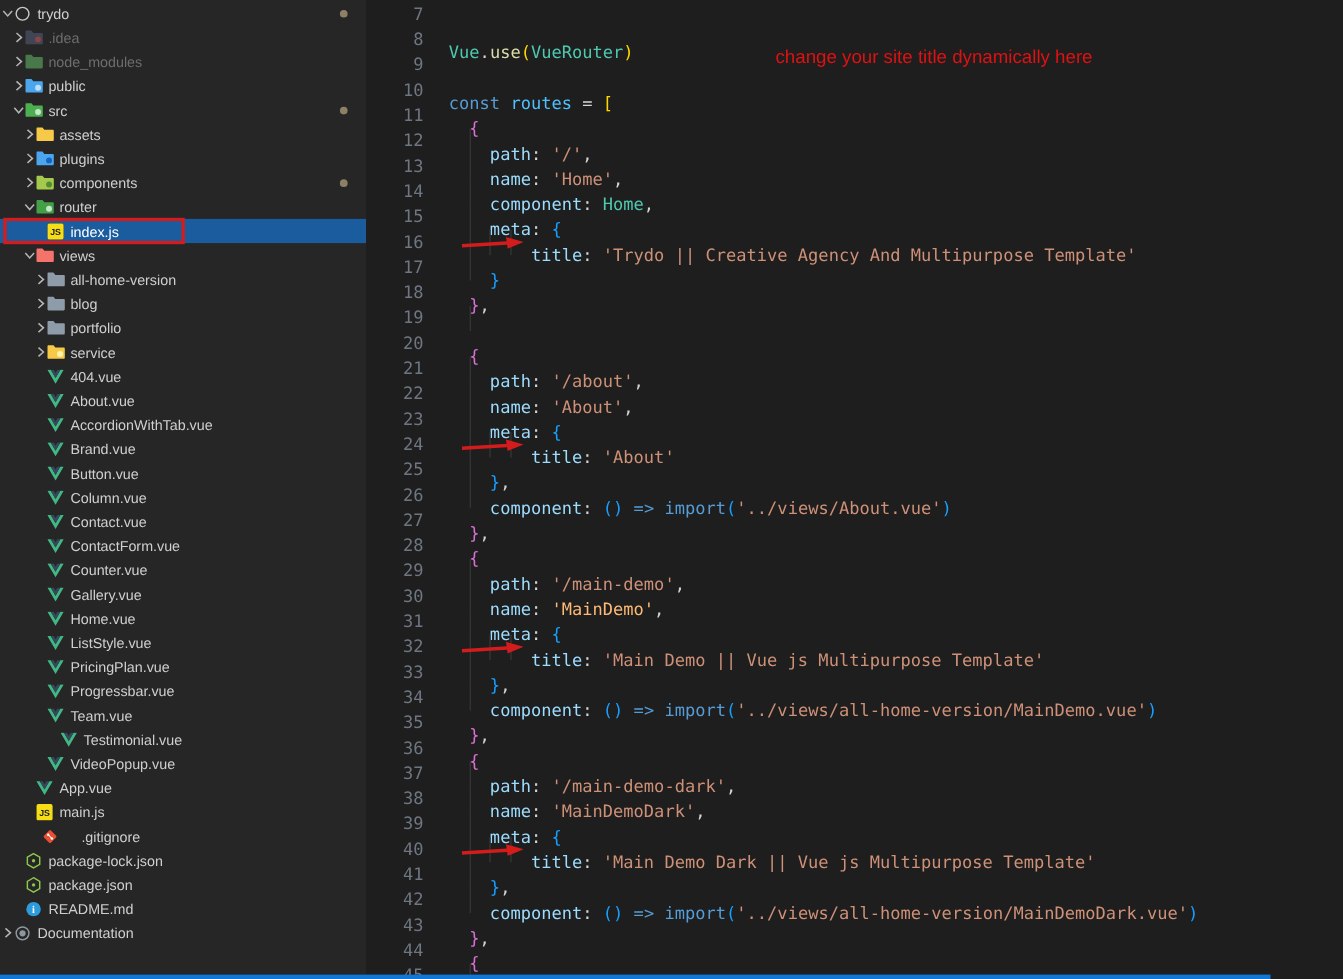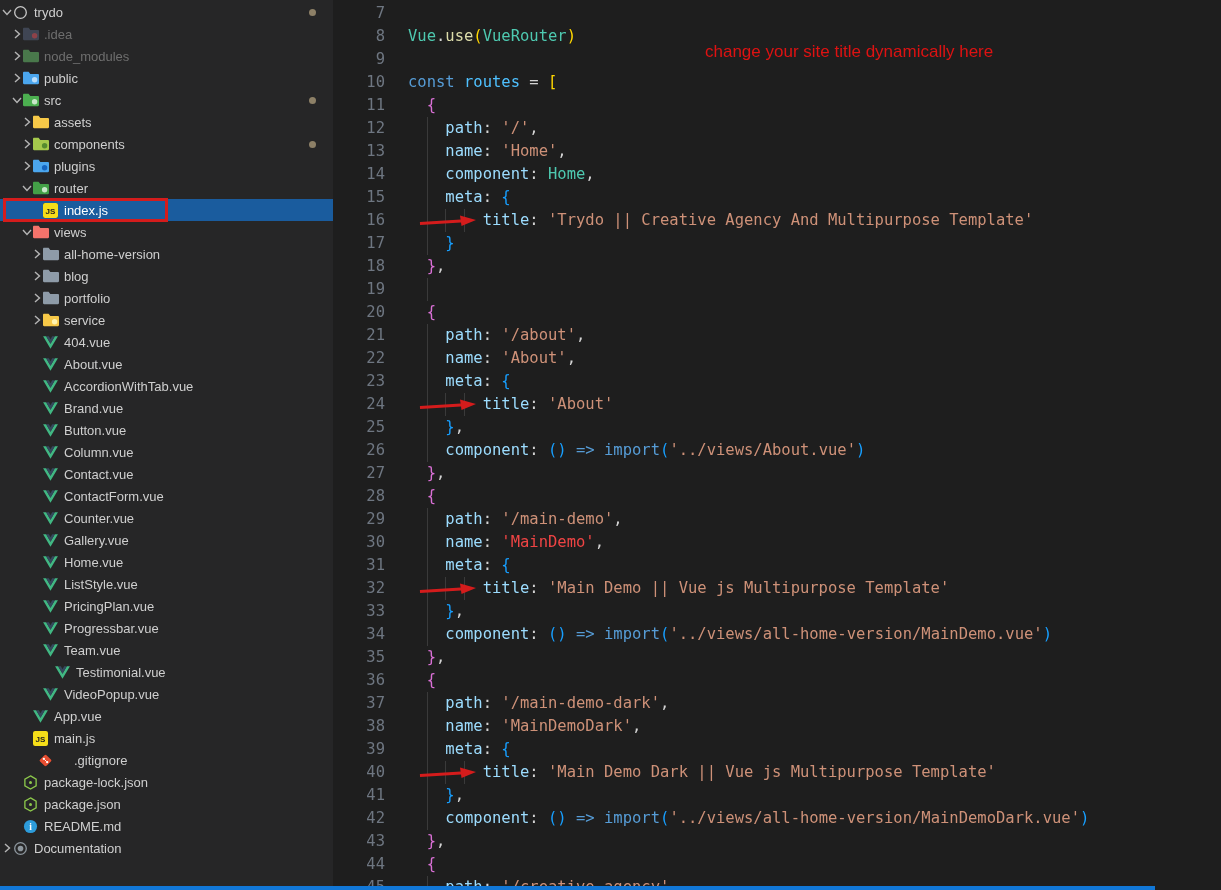--- a/index.html
+++ b/index.html
@@ -17,21 +17,21 @@
   .ficon{width:21px;height:22px;display:flex;align-items:center;flex:none;}
   .lbl{white-space:nowrap;}
   .moddot{position:absolute;right:17px;top:8px;width:7px;height:7px;border-radius:50%;background:#8d8067;}
   .redbox{position:absolute;left:3px;top:-1px;width:165px;height:24px;border:3px solid #d41c1c;box-sizing:border-box;pointer-events:none;}
 
   
   #editor{position:absolute;left:333px;top:0;right:0;bottom:0;background:#1e1e1e;overflow:hidden;padding-top:2px;}
   #code{font-family:"DejaVu Sans Mono",monospace;font-size:15.5px;}
   .cl{position:relative;height:23px;line-height:23px;white-space:pre;}
   .ln{display:inline-block;width:52px;text-align:right;color:#6e7681;vertical-align:top;}
-  .ct{display:inline-block;padding-left:23px;color:#d4d4d4;vertical-align:top;}
+  .ct{display:inline-block;padding-left:23px;color:#d4d4d4;vertical-align:top;margin-top:12px;}
   .ig{position:absolute;top:0;bottom:0;width:1px;background:#3a3a3a;}
   .arrow{position:absolute;left:86px;top:5px;pointer-events:none;}
   #note{position:absolute;left:372px;top:42px;font-size:17px;font-weight:500;color:#de1212;white-space:nowrap;}
 
   
   #statusbar{position:absolute;left:0;bottom:0;width:100%;height:4px;background:#1177d7;}
 </style>
 </head>
 <body>
 
@@ -121,40 +121,40 @@
         <span class="lbl">assets</span>
       </div>
       <div class="srow" style="padding-left: 20px;">
         <span class="chev ">
           <svg width="10" height="12" viewBox="0 0 10 12">
             <path d="M3 2 L7.5 6 L3 10" fill="none" stroke="#b5b5b5" stroke-width="1.4"></path>
           </svg>
         </span>
         <span class="ficon">
           <svg width="16" height="14" viewBox="0 0 16 14">
+            <path d="M0 2 C0 1.3 .5 .8 1.1 .8 h4.5 l1.7 2.1 H14.9 c.6 0 1.1 .5 1.1 1.1 V12 c0 .7-.5 1.2-1.1 1.2 H1.1 C.5 13.2 0 12.7 0 12 Z" fill="#4BA6EE"></path>
+            <circle cx="11.6" cy="8.8" r="2.7" fill="#1565C0"></circle>
+          </svg>
+        </span>
+        <span class="lbl">plugins</span>
+      </div>
+      <div class="srow" style="padding-left: 20px;">
+        <span class="chev ">
+          <svg width="10" height="12" viewBox="0 0 10 12">
+            <path d="M3 2 L7.5 6 L3 10" fill="none" stroke="#b5b5b5" stroke-width="1.4"></path>
+          </svg>
+        </span>
+        <span class="ficon">
+          <svg width="16" height="14" viewBox="0 0 16 14">
             <path d="M0 2 C0 1.3 .5 .8 1.1 .8 h4.5 l1.7 2.1 H14.9 c.6 0 1.1 .5 1.1 1.1 V12 c0 .7-.5 1.2-1.1 1.2 H1.1 C.5 13.2 0 12.7 0 12 Z" fill="#A5C94C"></path>
             <circle cx="11.6" cy="8.8" r="2.7" fill="#558B2F"></circle>
           </svg>
         </span>
         <span class="lbl">components</span>
         <span class="moddot"></span>
-      </div>
-      <div class="srow" style="padding-left: 20px;">
-        <span class="chev ">
-          <svg width="10" height="12" viewBox="0 0 10 12">
-            <path d="M3 2 L7.5 6 L3 10" fill="none" stroke="#b5b5b5" stroke-width="1.4"></path>
-          </svg>
-        </span>
-        <span class="ficon">
-          <svg width="16" height="14" viewBox="0 0 16 14">
-            <path d="M0 2 C0 1.3 .5 .8 1.1 .8 h4.5 l1.7 2.1 H14.9 c.6 0 1.1 .5 1.1 1.1 V12 c0 .7-.5 1.2-1.1 1.2 H1.1 C.5 13.2 0 12.7 0 12 Z" fill="#4BA6EE"></path>
-            <circle cx="11.6" cy="8.8" r="2.7" fill="#1565C0"></circle>
-          </svg>
-        </span>
-        <span class="lbl">plugins</span>
       </div>
       <div class="srow" style="padding-left: 20px;">
         <span class="chev exp">
           <svg width="10" height="12" viewBox="0 0 10 12">
             <path d="M3 2 L7.5 6 L3 10" fill="none" stroke="#b5b5b5" stroke-width="1.4"></path>
           </svg>
         </span>
         <span class="ficon">
           <svg width="16" height="14" viewBox="0 0 16 14">
             <path d="M0 2 C0 1.3 .5 .8 1.1 .8 h4.5 l1.7 2.1 H14.9 c.6 0 1.1 .5 1.1 1.1 V12 c0 .7-.5 1.2-1.1 1.2 H1.1 C.5 13.2 0 12.7 0 12 Z" fill="#43A047"></path>
@@ -513,21 +513,21 @@
         <div class="cl"><span class="ig" style="left:93.7px"></span><span class="ln">23</span><span class="ct"><span style="color:#D4D4D4">    </span><span style="color:#9CDCFE">meta</span><span style="color:#D4D4D4">: </span><span style="color:#179FFF">{</span></span></div>
         <div class="cl"><span class="ig" style="left:93.7px"></span><span class="ig" style="left:112.3px"></span><span class="ig" style="left:131.0px"></span><span class="ln">24</span><span class="ct"><span style="color:#D4D4D4">        </span><span style="color:#9CDCFE">title</span><span style="color:#D4D4D4">: </span><span style="color:#CE9178">'About'</span></span><svg class="arrow" width="58" height="14" viewBox="0 0 58 14">
             <line x1="1" y1="9.5" x2="42" y2="7" stroke="#d41c1c" stroke-width="3.2"></line>
             <polygon points="57,6 41,1.5 42.5,12" fill="#d41c1c"></polygon>
           </svg></div>
         <div class="cl"><span class="ig" style="left:93.7px"></span><span class="ln">25</span><span class="ct"><span style="color:#D4D4D4">    </span><span style="color:#179FFF">}</span><span style="color:#D4D4D4">,</span></span></div>
         <div class="cl"><span class="ig" style="left:93.7px"></span><span class="ln">26</span><span class="ct"><span style="color:#D4D4D4">    </span><span style="color:#9CDCFE">component</span><span style="color:#D4D4D4">: </span><span style="color:#179FFF">()</span><span style="color:#D4D4D4"> </span><span style="color:#569CD6">=&gt;</span><span style="color:#D4D4D4"> </span><span style="color:#569CD6">import</span><span style="color:#179FFF">(</span><span style="color:#CE9178">'../views/About.vue'</span><span style="color:#179FFF">)</span></span></div>
         <div class="cl"><span class="ln">27</span><span class="ct"><span style="color:#D4D4D4">  </span><span style="color:#DA70D6">}</span><span style="color:#D4D4D4">,</span></span></div>
         <div class="cl"><span class="ln">28</span><span class="ct"><span style="color:#D4D4D4">  </span><span style="color:#DA70D6">{</span></span></div>
         <div class="cl"><span class="ig" style="left:93.7px"></span><span class="ln">29</span><span class="ct"><span style="color:#D4D4D4">    </span><span style="color:#9CDCFE">path</span><span style="color:#D4D4D4">: </span><span style="color:#CE9178">'/main-demo'</span><span style="color:#D4D4D4">,</span></span></div>
-        <div class="cl"><span class="ig" style="left:93.7px"></span><span class="ln">30</span><span class="ct"><span style="color:#D4D4D4">    </span><span style="color:#9CDCFE">name</span><span style="color:#D4D4D4">: </span><span style="color:#ef4444">'MainDemo'</span><span style="color:#D4D4D4">,</span></span></div>
+        <div class="cl"><span class="ig" style="left:93.7px"></span><span class="ln">30</span><span class="ct"><span style="color:#D4D4D4">    </span><span style="color:#9CDCFE">name</span><span style="color:#D4D4D4">: </span><span style="color:#fdba74">'MainDemo'</span><span style="color:#D4D4D4">,</span></span></div>
         <div class="cl"><span class="ig" style="left:93.7px"></span><span class="ln">31</span><span class="ct"><span style="color:#D4D4D4">    </span><span style="color:#9CDCFE">meta</span><span style="color:#D4D4D4">: </span><span style="color:#179FFF">{</span></span></div>
         <div class="cl"><span class="ig" style="left:93.7px"></span><span class="ig" style="left:112.3px"></span><span class="ig" style="left:131.0px"></span><span class="ln">32</span><span class="ct"><span style="color:#D4D4D4">        </span><span style="color:#9CDCFE">title</span><span style="color:#D4D4D4">: </span><span style="color:#CE9178">'Main Demo || Vue js Multipurpose Template'</span></span><svg class="arrow" width="58" height="14" viewBox="0 0 58 14">
             <line x1="1" y1="9.5" x2="42" y2="7" stroke="#d41c1c" stroke-width="3.2"></line>
             <polygon points="57,6 41,1.5 42.5,12" fill="#d41c1c"></polygon>
           </svg></div>
         <div class="cl"><span class="ig" style="left:93.7px"></span><span class="ln">33</span><span class="ct"><span style="color:#D4D4D4">    </span><span style="color:#179FFF">}</span><span style="color:#D4D4D4">,</span></span></div>
         <div class="cl"><span class="ig" style="left:93.7px"></span><span class="ln">34</span><span class="ct"><span style="color:#D4D4D4">    </span><span style="color:#9CDCFE">component</span><span style="color:#D4D4D4">: </span><span style="color:#179FFF">()</span><span style="color:#D4D4D4"> </span><span style="color:#569CD6">=&gt;</span><span style="color:#D4D4D4"> </span><span style="color:#569CD6">import</span><span style="color:#179FFF">(</span><span style="color:#CE9178">'../views/all-home-version/MainDemo.vue'</span><span style="color:#179FFF">)</span></span></div>
         <div class="cl"><span class="ln">35</span><span class="ct"><span style="color:#D4D4D4">  </span><span style="color:#DA70D6">}</span><span style="color:#D4D4D4">,</span></span></div>
         <div class="cl"><span class="ln">36</span><span class="ct"><span style="color:#D4D4D4">  </span><span style="color:#DA70D6">{</span></span></div>
         <div class="cl"><span class="ig" style="left:93.7px"></span><span class="ln">37</span><span class="ct"><span style="color:#D4D4D4">    </span><span style="color:#9CDCFE">path</span><span style="color:#D4D4D4">: </span><span style="color:#CE9178">'/main-demo-dark'</span><span style="color:#D4D4D4">,</span></span></div>

